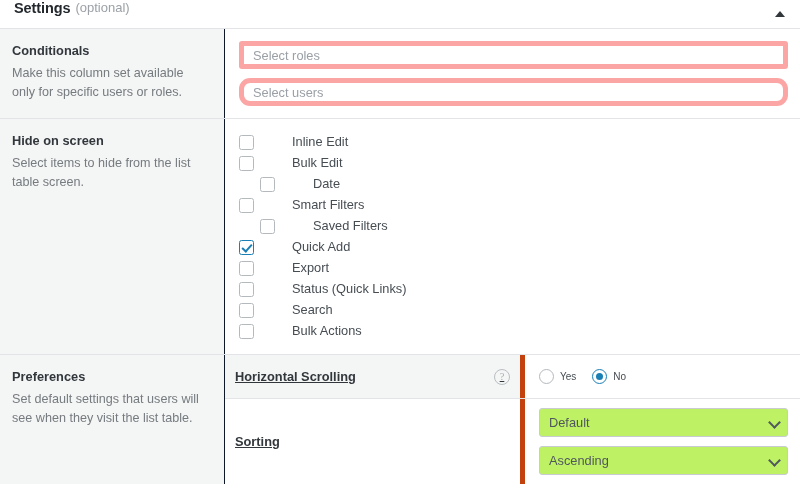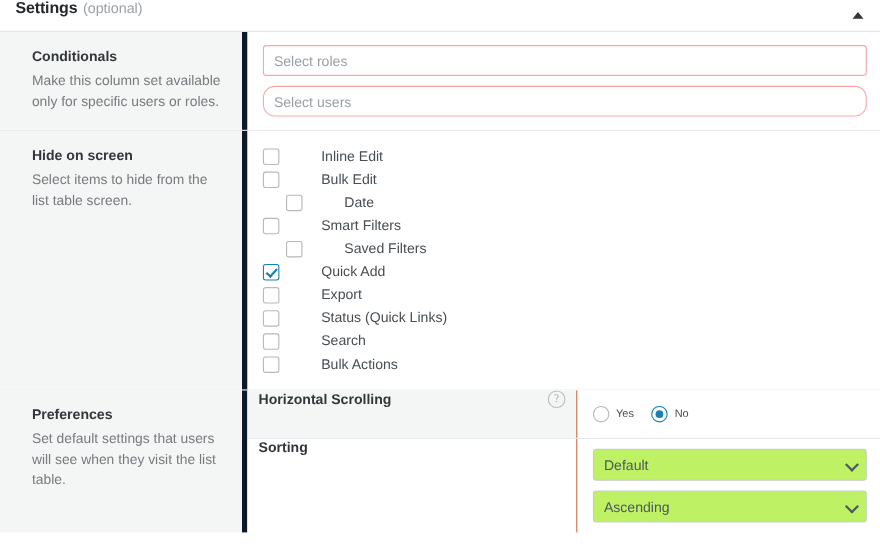--- a/index.html
+++ b/index.html
@@ -59,22 +59,22 @@
     align-items: stretch;
     border-bottom: 1px solid #e2e4e7;
     background: #ffffff;
   }
   .srow:last-child { border-bottom: none; }
 
   .srow-label {
     width: 225px;
     min-width: 225px;
     background: #f4f5f5;
-    border-right: 5px solid #0f172a;
-    padding: 13px 18px 16px 29px;
+    border-right: 1px solid #0f172a;
+    padding: 13px 18px 16px 12px;
   }
   .srow-label h3 {
     font-size: 12.8px;
     font-weight: bold;
     color: #32373c;
     margin-bottom: 5px;
     line-height: 1.35;
   }
   .srow-label p {
     font-size: 12.6px;
@@ -86,21 +86,21 @@
     padding: 12px 12px 12px 14px;
     background: #ffffff;
   }
   .srow-body.nopad { padding: 0; }
 
   
   .txt-input {
     display: block;
     width: 100%;
     height: 28px;
-    border: 1px solid #fca5a5;
+    border: 5px solid #fca5a5;
     border-radius: 3px;
     background: #ffffff;
     font-family: "Liberation Sans", sans-serif;
     font-size: 12.8px;
     color: #b91c1c;
     padding: 0 9px;
     outline: none;
   }
   .txt-input::placeholder { color: #9aa0a6; opacity: 1; }
   .txt-input + .txt-input { margin-top: 9px; border-radius: 11px; }
@@ -147,24 +147,25 @@
     display: flex;
     align-items: stretch;
     border-bottom: 1px solid #e2e4e7;
     min-height: 44px;
   }
   .pref-row:last-child { border-bottom: none; }
   .pref-label {
     width: 300px;
     min-width: 300px;
     background: #f4f5f5;
-    border-right: 1px solid #c2410c;
-    display: flex;
-    align-items: flex-start;
+    border-right: 5px solid #c2410c;
+    display: flex;
+    align-items: center;
     padding: 0 10px 0 10px;
+    text-decoration: underline;
   }
   .pref-label.plain { background: #ffffff; }
   .pref-label-text {
     font-size: 12.8px;
     font-weight: bold;
     color: #32373c;
     flex: 1;
   }
   .help-icon {
     width: 16px; height: 16px;

